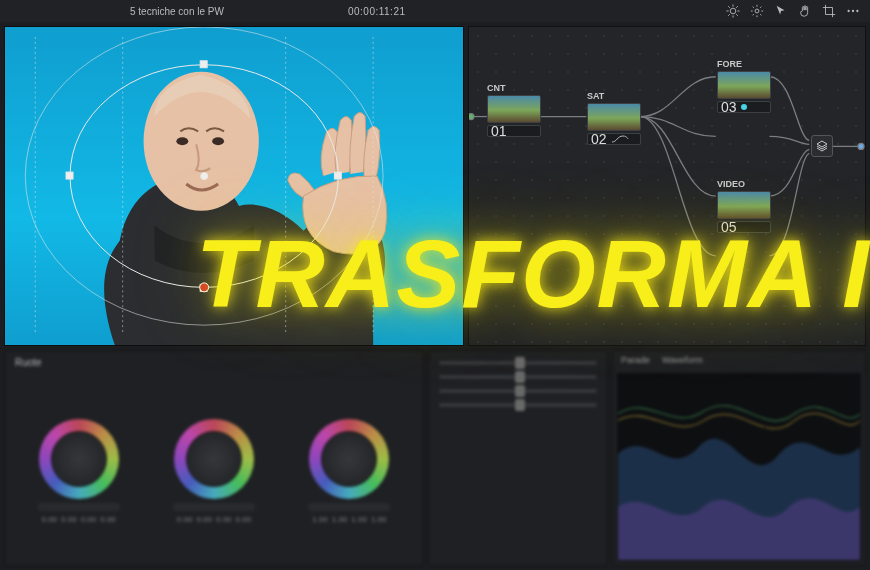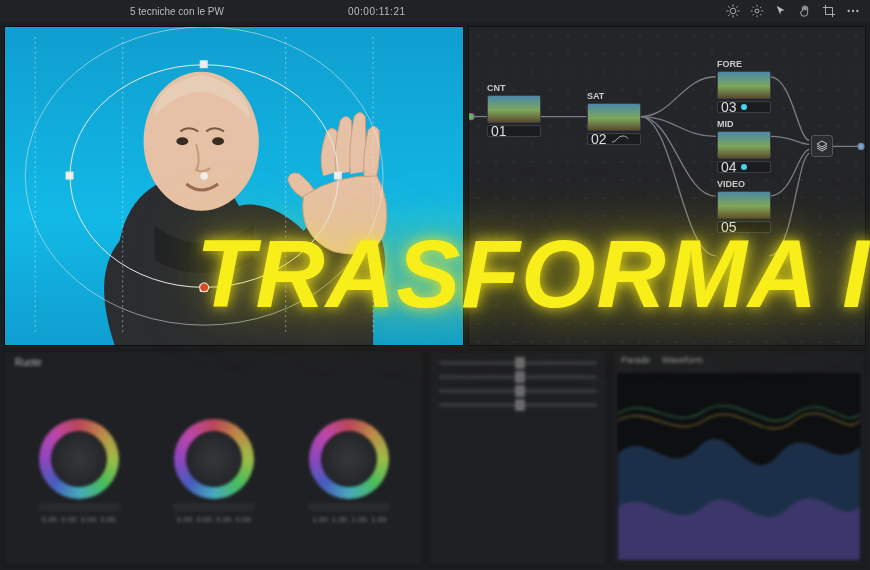--- a/index.html
+++ b/index.html
@@ -210,28 +210,20 @@
 
     <div class="node" style="left:248px; top:32px">
       <div class="lbl">FORE</div>
       <div class="thumb"></div>
       <div class="tag">
         <span class="num">03</span>
         <span class="dot" style="background:#46d3e6"></span>
       </div>
     </div>
 
-    <div class="node" style="left:248px; top:92px">
-      <div class="lbl">MID</div>
-      <div class="thumb"></div>
-      <div class="tag">
-        <span class="num">04</span>
-        <span class="dot" style="background:#46d3e6"></span>
-      </div>
-    </div>
 
     <div class="node" style="left:248px; top:152px">
       <div class="lbl">VIDEO</div>
       <div class="thumb"></div>
       <div class="tag">
         <span class="num">05</span>
       </div>
     </div>
 
 

